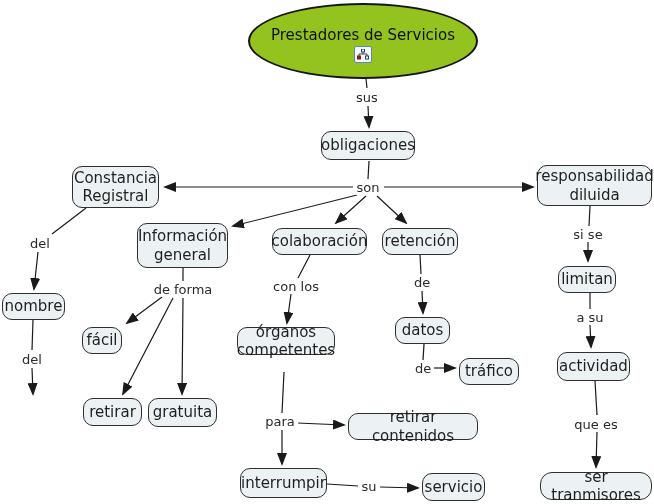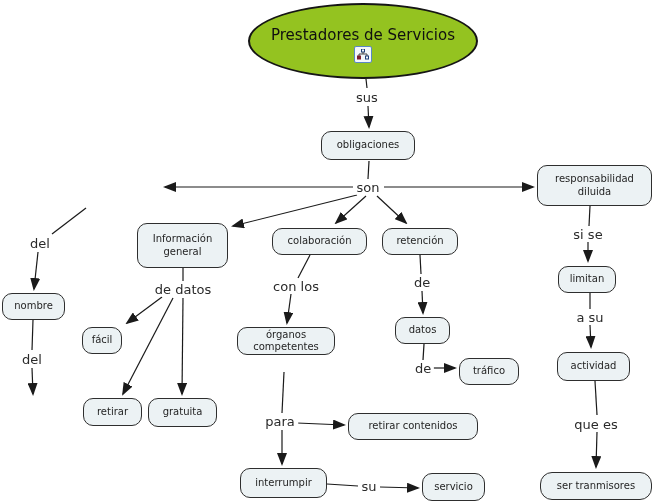--- a/index.html
+++ b/index.html
@@ -6,21 +6,21 @@
   #canvas{
     position:relative;width:654px;height:504px;background:#ffffff;
     font-family:"DejaVu Sans","Liberation Sans",sans-serif;
     color:#1f1f1f;overflow:hidden;
   }
   #edges{position:absolute;left:0;top:0;width:654px;height:504px;}
   .node{
     position:absolute;box-sizing:border-box;
     background:#ecf2f4;border:1px solid #2e2e2e;border-radius:10px;
     display:flex;align-items:center;justify-content:center;text-align:center;
-    font-size:10px;line-height:1.22;padding:2px 0;color:#1f1f1f;
+    font-size:15px;line-height:1.22;padding:2px 0;color:#1f1f1f;
   }
   .root{
     position:absolute;box-sizing:border-box;
     background:#94c320;border:2px solid #151515;border-radius:50%;
     display:flex;flex-direction:column;align-items:center;justify-content:center;
     font-size:15px;color:#101010;
   }
   .root .ttl{margin-top:6px;}
   .icon-box{
     margin-top:2px;width:18px;height:17px;box-sizing:border-box;
@@ -89,20 +89,21 @@
         <line x1="2" y1="5" x2="10" y2="5" stroke="#444" stroke-width="1"></line>
         <line x1="2" y1="5" x2="2" y2="7" stroke="#444" stroke-width="1"></line>
         <line x1="10" y1="5" x2="10" y2="7" stroke="#444" stroke-width="1"></line>
         <rect x="0.5" y="7" width="3" height="3" fill="#7b1f2f" stroke="#7b1f2f" stroke-width="1"></rect>
         <rect x="8.5" y="7" width="3" height="3" fill="none" stroke="#1f3f77" stroke-width="1"></rect>
       </svg>
     </div>
   </div>
 
   <div class="node" style="left:321px;top:131px;width:94px;height:29px;">obligaciones</div>
+  <div class="node" style="left:72px;top:166px;width:87px;height:42px;">Constancia Registral</div>
   <div class="node" style="left:137px;top:223px;width:91px;height:45px;">Información general</div>
   <div class="node" style="left:272px;top:228px;width:95px;height:27px;">colaboración</div>
   <div class="node" style="left:382px;top:228px;width:76px;height:27px;">retención</div>
   <div class="node" style="left:537px;top:165px;width:115px;height:41px;">responsabilidad diluida</div>
   <div class="node" style="left:2px;top:293px;width:63px;height:27px;">nombre</div>
   <div class="node" style="left:82px;top:327px;width:40px;height:27px;">fácil</div>
   <div class="node" style="left:83px;top:398px;width:59px;height:28px;">retirar</div>
   <div class="node" style="left:148px;top:398px;width:69px;height:29px;">gratuita</div>
   <div class="node" style="left:237px;top:327px;width:98px;height:28px;">órganos competentes</div>
   <div class="node" style="left:348px;top:413px;width:130px;height:27px;">retirar contenidos</div>
@@ -111,21 +112,21 @@
   <div class="node" style="left:395px;top:317px;width:55px;height:27px;">datos</div>
   <div class="node" style="left:459px;top:358px;width:60px;height:27px;">tráfico</div>
   <div class="node" style="left:558px;top:266px;width:58px;height:27px;">limitan</div>
   <div class="node" style="left:557px;top:352px;width:73px;height:29px;">actividad</div>
   <div class="node" style="left:540px;top:472px;width:112px;height:28px;border-radius:12px;">ser tranmisores</div>
 
   <div class="lbl" style="left:367px;top:97px;">sus</div>
   <div class="lbl" style="left:368px;top:187px;">son</div>
   <div class="lbl" style="left:40px;top:243px;">del</div>
   <div class="lbl" style="left:32px;top:359px;">del</div>
-  <div class="lbl" style="left:183px;top:289px;">de datos</div>
+  <div class="lbl" style="left:183px;top:289px;">de forma</div>
   <div class="lbl" style="left:296px;top:286px;">con los</div>
   <div class="lbl" style="left:280px;top:421px;">para</div>
   <div class="lbl" style="left:369px;top:486px;">su</div>
   <div class="lbl" style="left:422px;top:282px;">de</div>
   <div class="lbl" style="left:423px;top:368px;">de</div>
   <div class="lbl" style="left:588px;top:234px;">si se</div>
   <div class="lbl" style="left:590px;top:317px;">a su</div>
   <div class="lbl" style="left:596px;top:424px;">que es</div>
 
 </div>

